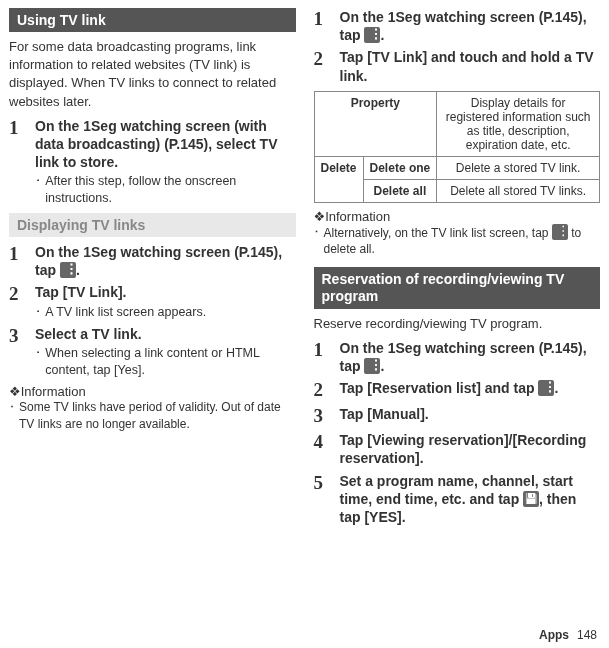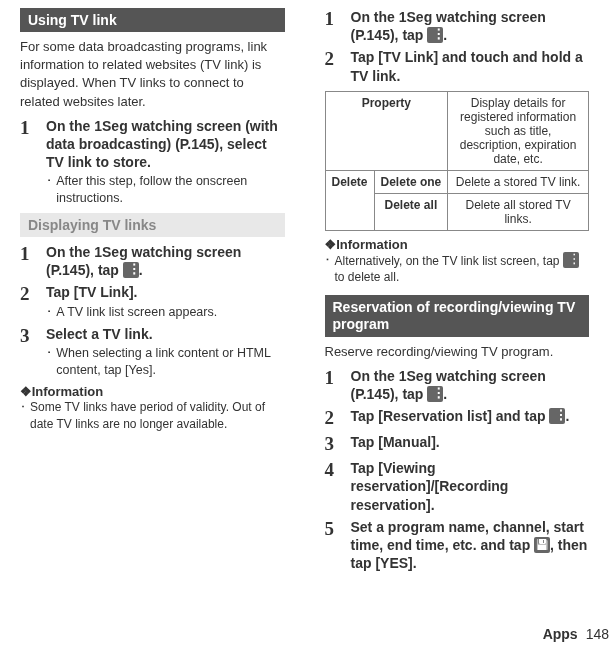--- a/index.html
+++ b/index.html
@@ -11,21 +11,21 @@
       color: #333;
       background: #fff;
       position: relative;
     }
     .columns {
       display: flex;
       height: 620px;
     }
     .col {
       width: 50%;
-      padding: 8px 20px;
+      padding: 8px 9px;
     }
     .col-left {
       border-right: 0;
     }
     .section-header-dark {
       background: #555;
       color: #fff;
       font-weight: bold;
       padding: 4px 8px;
       font-size: 14px;
@@ -67,21 +67,21 @@
       display: flex;
       font-size: 12.5px;
       line-height: 1.35;
       margin-top: 2px;
     }
     .step-bullet::before {
       content: "･";
       margin-right: 4px;
     }
     .info-title {
-      font-weight: bold;
+      font-weight: normal;
       font-size: 13px;
       margin-top: 6px;
     }
     .info-bullet {
       display: flex;
       font-size: 12px;
       line-height: 1.35;
     }
     .info-bullet::before {
       content: "･";
@@ -134,22 +134,22 @@
       vertical-align: top;
       text-align: center;
     }
     table.contextmenu td.lbl {
       font-weight: bold;
       white-space: nowrap;
     }
     .footer {
       position: absolute;
       bottom: 6px;
-      right: 0;
-      font-size: 14px;
+      right: 12px;
+      font-size: 12px;
     }
     .footer .apps {
       font-weight: bold;
       margin-right: 8px;
     }
   </style>
 </head>
 <body>
 
 <div class="columns">

